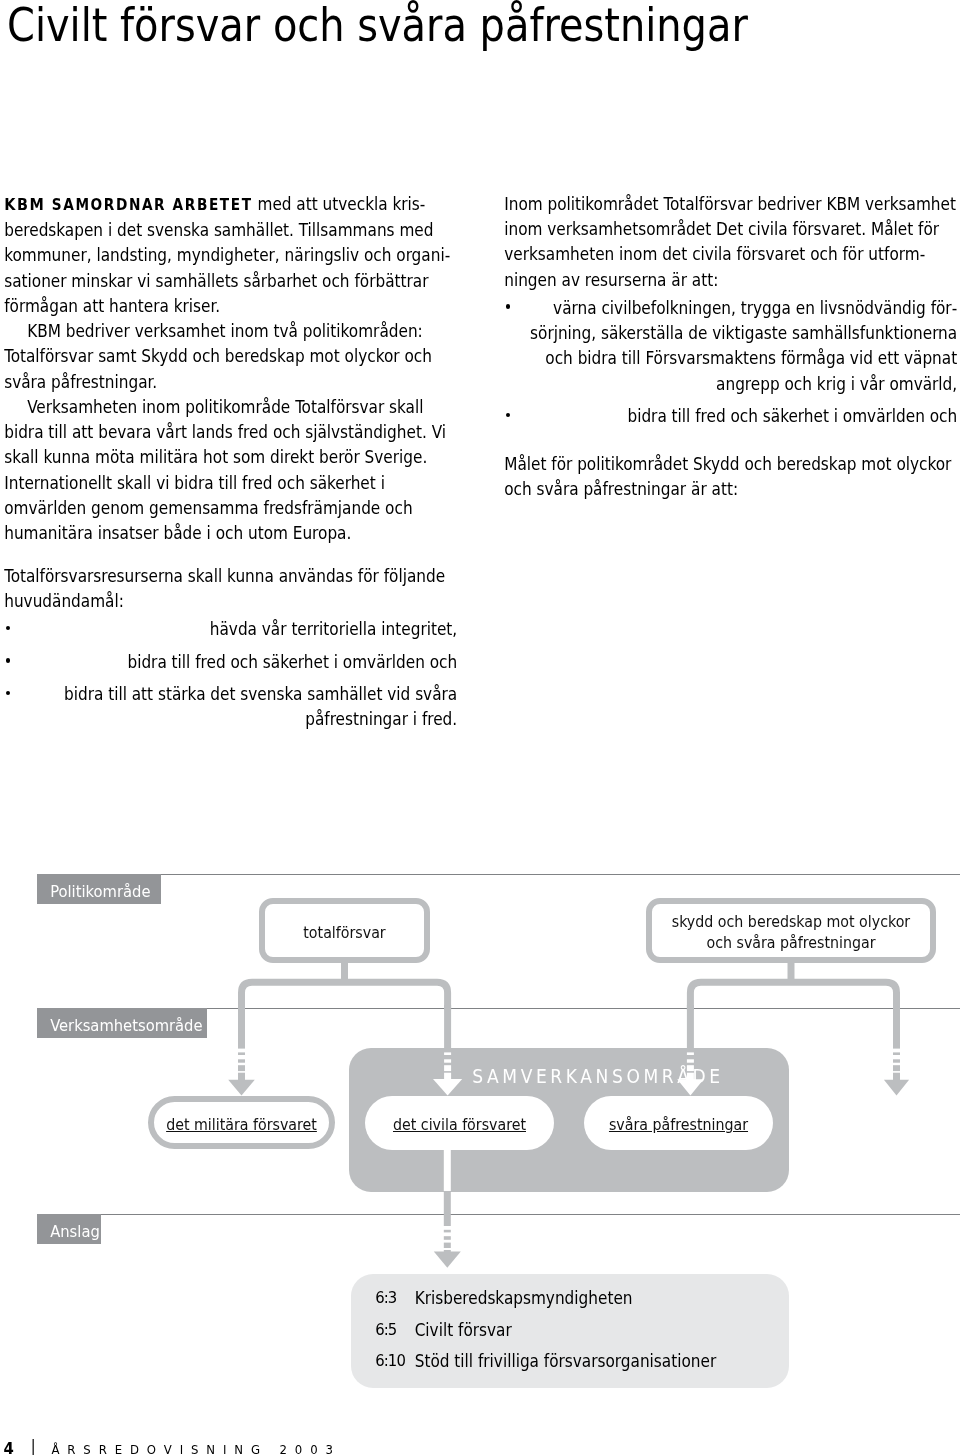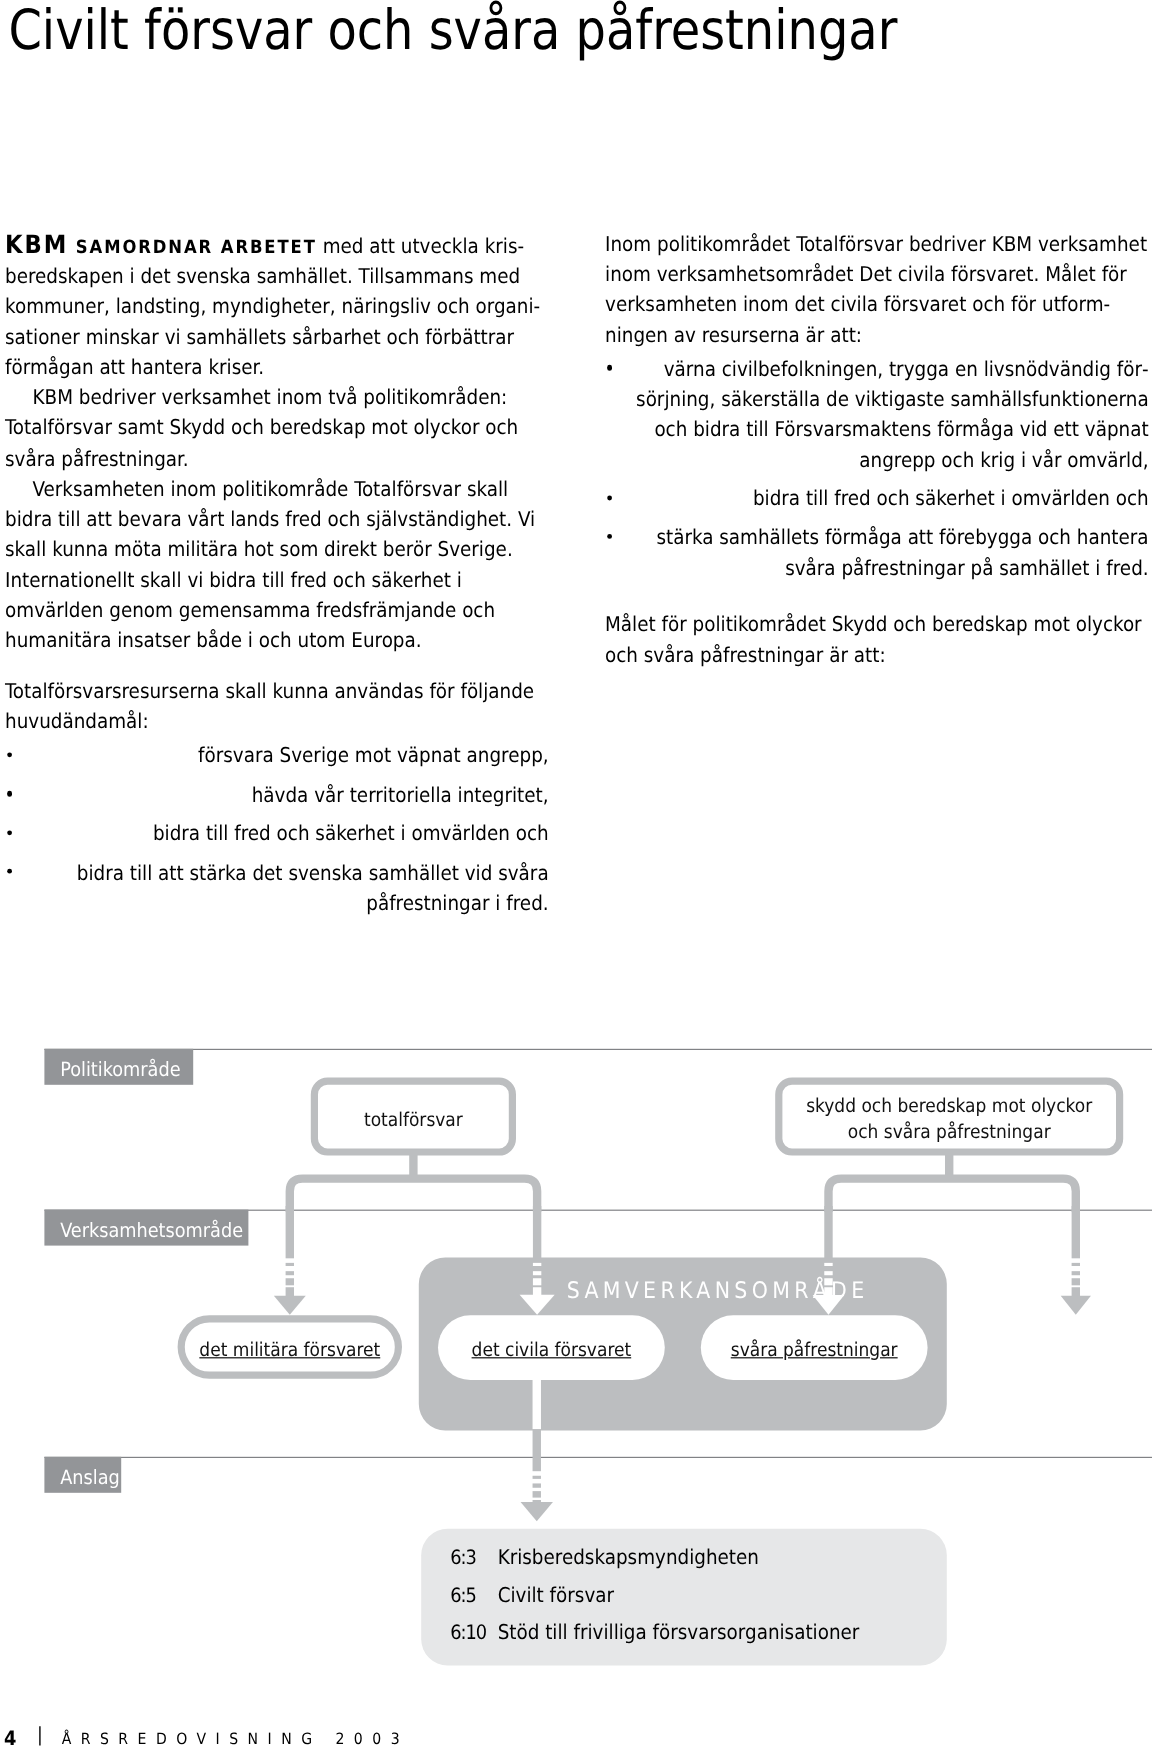--- a/index.html
+++ b/index.html
@@ -13,21 +13,21 @@
   .page-title{position:absolute;left:6.9px;top:0.5px;margin:0;
       font-size:46px;font-weight:400;line-height:49px;color:#000;
       white-space:nowrap;transform:scaleX(0.9645);transform-origin:left top;}
 
   
   .col{position:absolute;width:453px;font-size:17px;line-height:25.25px;hyphens:manual;}
   .col-left{left:4.2px;top:191.8px;}
   .col-right{left:504.2px;top:191.8px;}
   .col p{margin:0;}
   .sc{font-weight:700;letter-spacing:1.6px;font-size:15.2px;}
-  .sc .kbm{font-size:21px;letter-spacing:1.6px;}
+  .sc .kbm{font-size:16px;letter-spacing:1.6px;}
   .ind{text-indent:1.35em;}
   .pgap{margin-top:17.5px !important;}
   .pgap2{margin-top:22.5px !important;}
   ul{margin:0;padding:0;list-style:none;text-align:right;}
   ul.tight{margin-top:3px;margin-bottom:0;}
   li{position:relative;padding-left:17.4px;margin-top:7.2px;}
   li:first-child{margin-top:0;}
   li::before{content:"";position:absolute;left:1.9px;top:8.6px;width:4.2px;height:4.2px;border-radius:50%;background:#000;}
 
   
@@ -63,33 +63,31 @@
 <div class="page">
 
   <h1 class="page-title">Civilt försvar och svåra påfrestningar</h1>
 
   <div class="col col-left">
     <p><span class="sc"><span class="kbm">KBM</span><span> SAMORDNAR ARBETET</span></span><span> med att utveckla kris­beredskapen i det svenska samhället. Tillsammans med kommuner, landsting, myndigheter, näringsliv och organi­sationer minskar vi samhällets sårbarhet och förbättrar förmågan att hantera kriser.</span></p>
     <p class="ind">KBM bedriver verksamhet inom två politikområden: Totalförsvar samt Skydd och beredskap mot olyckor och svåra påfrestningar.</p>
     <p class="ind">Verksamheten inom politikområde Totalförsvar skall bidra till att bevara vårt lands fred och självständighet. Vi skall kunna möta militära hot som direkt berör Sverige. Internationellt skall vi bidra till fred och säkerhet i omvärlden genom gemensamma fredsfrämjande och humanitära insatser både i och utom Europa.</p>
     <p class="pgap">Totalförsvarsresurserna skall kunna användas för följande huvudändamål:</p>
     <ul class="tight">
-      <li>försvara Sverige mot väpnat angrepp,</li>
       <li>hävda vår territoriella integritet,</li>
       <li>bidra till fred och säkerhet i omvärlden och</li>
       <li>bidra till att stärka det svenska samhället vid svåra påfrestningar i fred.</li>
     </ul>
   </div>
 
   <div class="col col-right">
     <p>Inom politikområdet Totalförsvar bedriver KBM verksamhet inom verksamhetsområdet Det civila försvaret. Målet för verksamheten inom det civila försvaret och för utform­ningen av resurserna är att:</p>
     <ul class="tight">
       <li>värna civilbefolkningen, trygga en livsnödvändig för­sörjning, säkerställa de viktigaste samhällsfunktionerna och bidra till Försvarsmaktens förmåga vid ett väpnat angrepp och krig i vår omvärld,</li>
       <li>bidra till fred och säkerhet i omvärlden och</li>
-      <li>stärka samhällets förmåga att förebygga och hantera svåra påfrestningar på samhället i fred.</li>
     </ul>
     <p class="pgap2">Målet för politikområdet Skydd och beredskap mot olyckor och svåra påfrestningar är att:</p>
   </div>
 
   <div class="diagram">
 
     <div class="rule" style="left:6px;top:874px;width:948px"></div>
     <div class="rule" style="left:6px;top:1008px;width:948px"></div>
     <div class="rule" style="left:6px;top:1214px;width:948px"></div>
 

